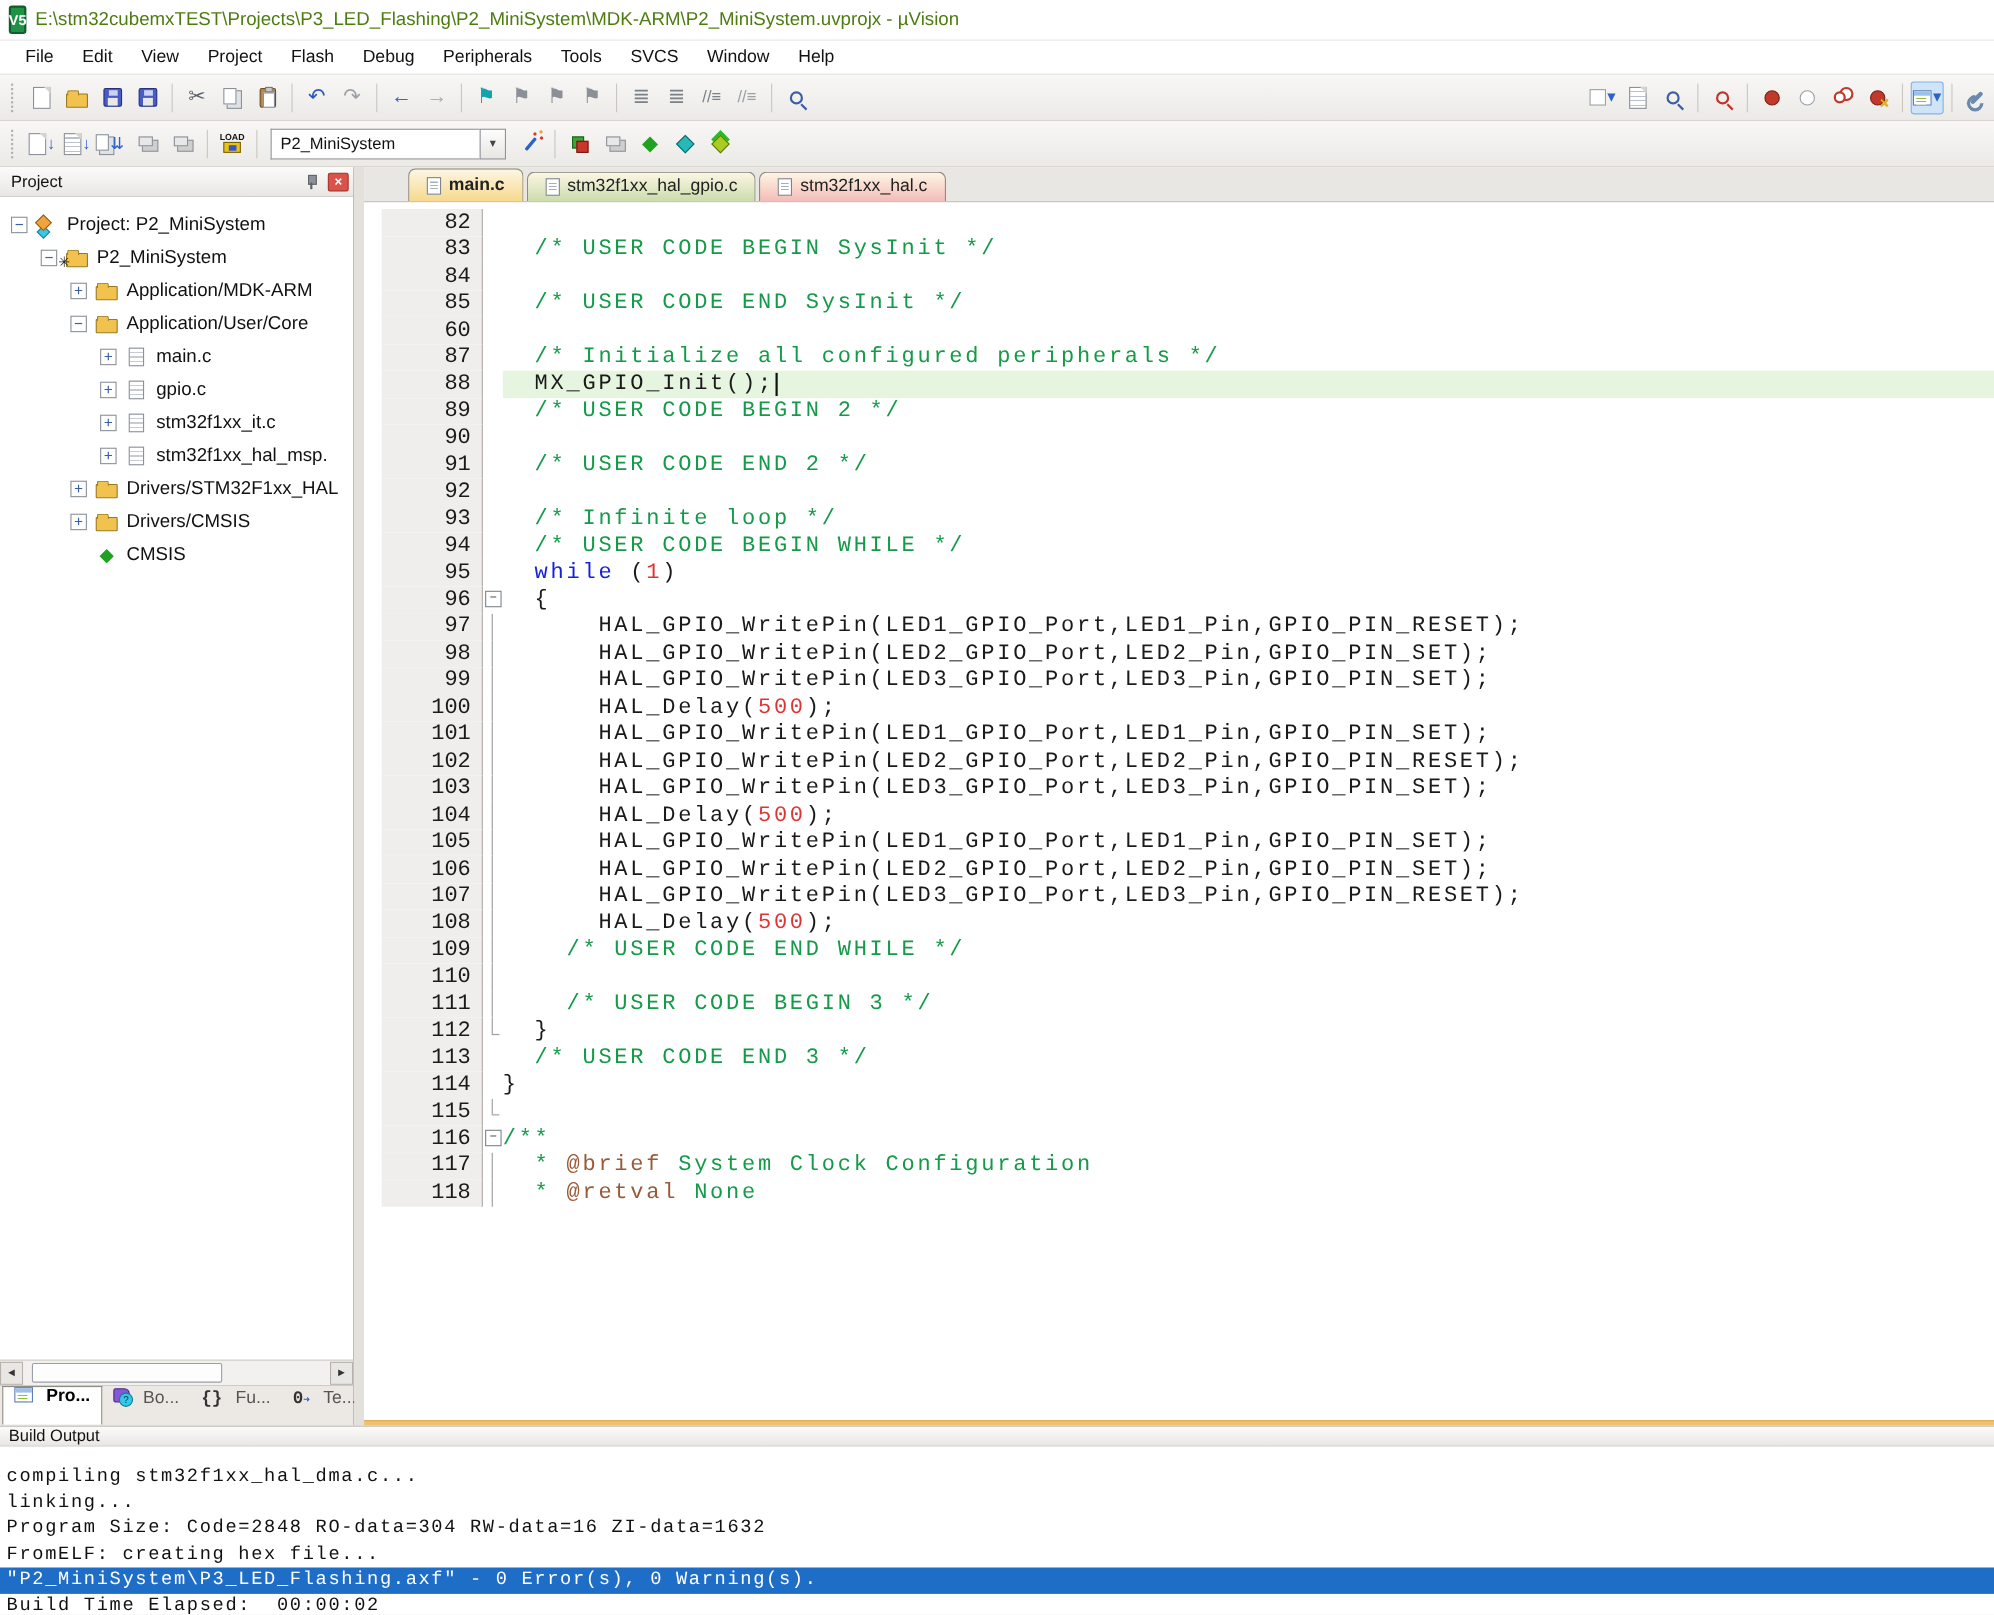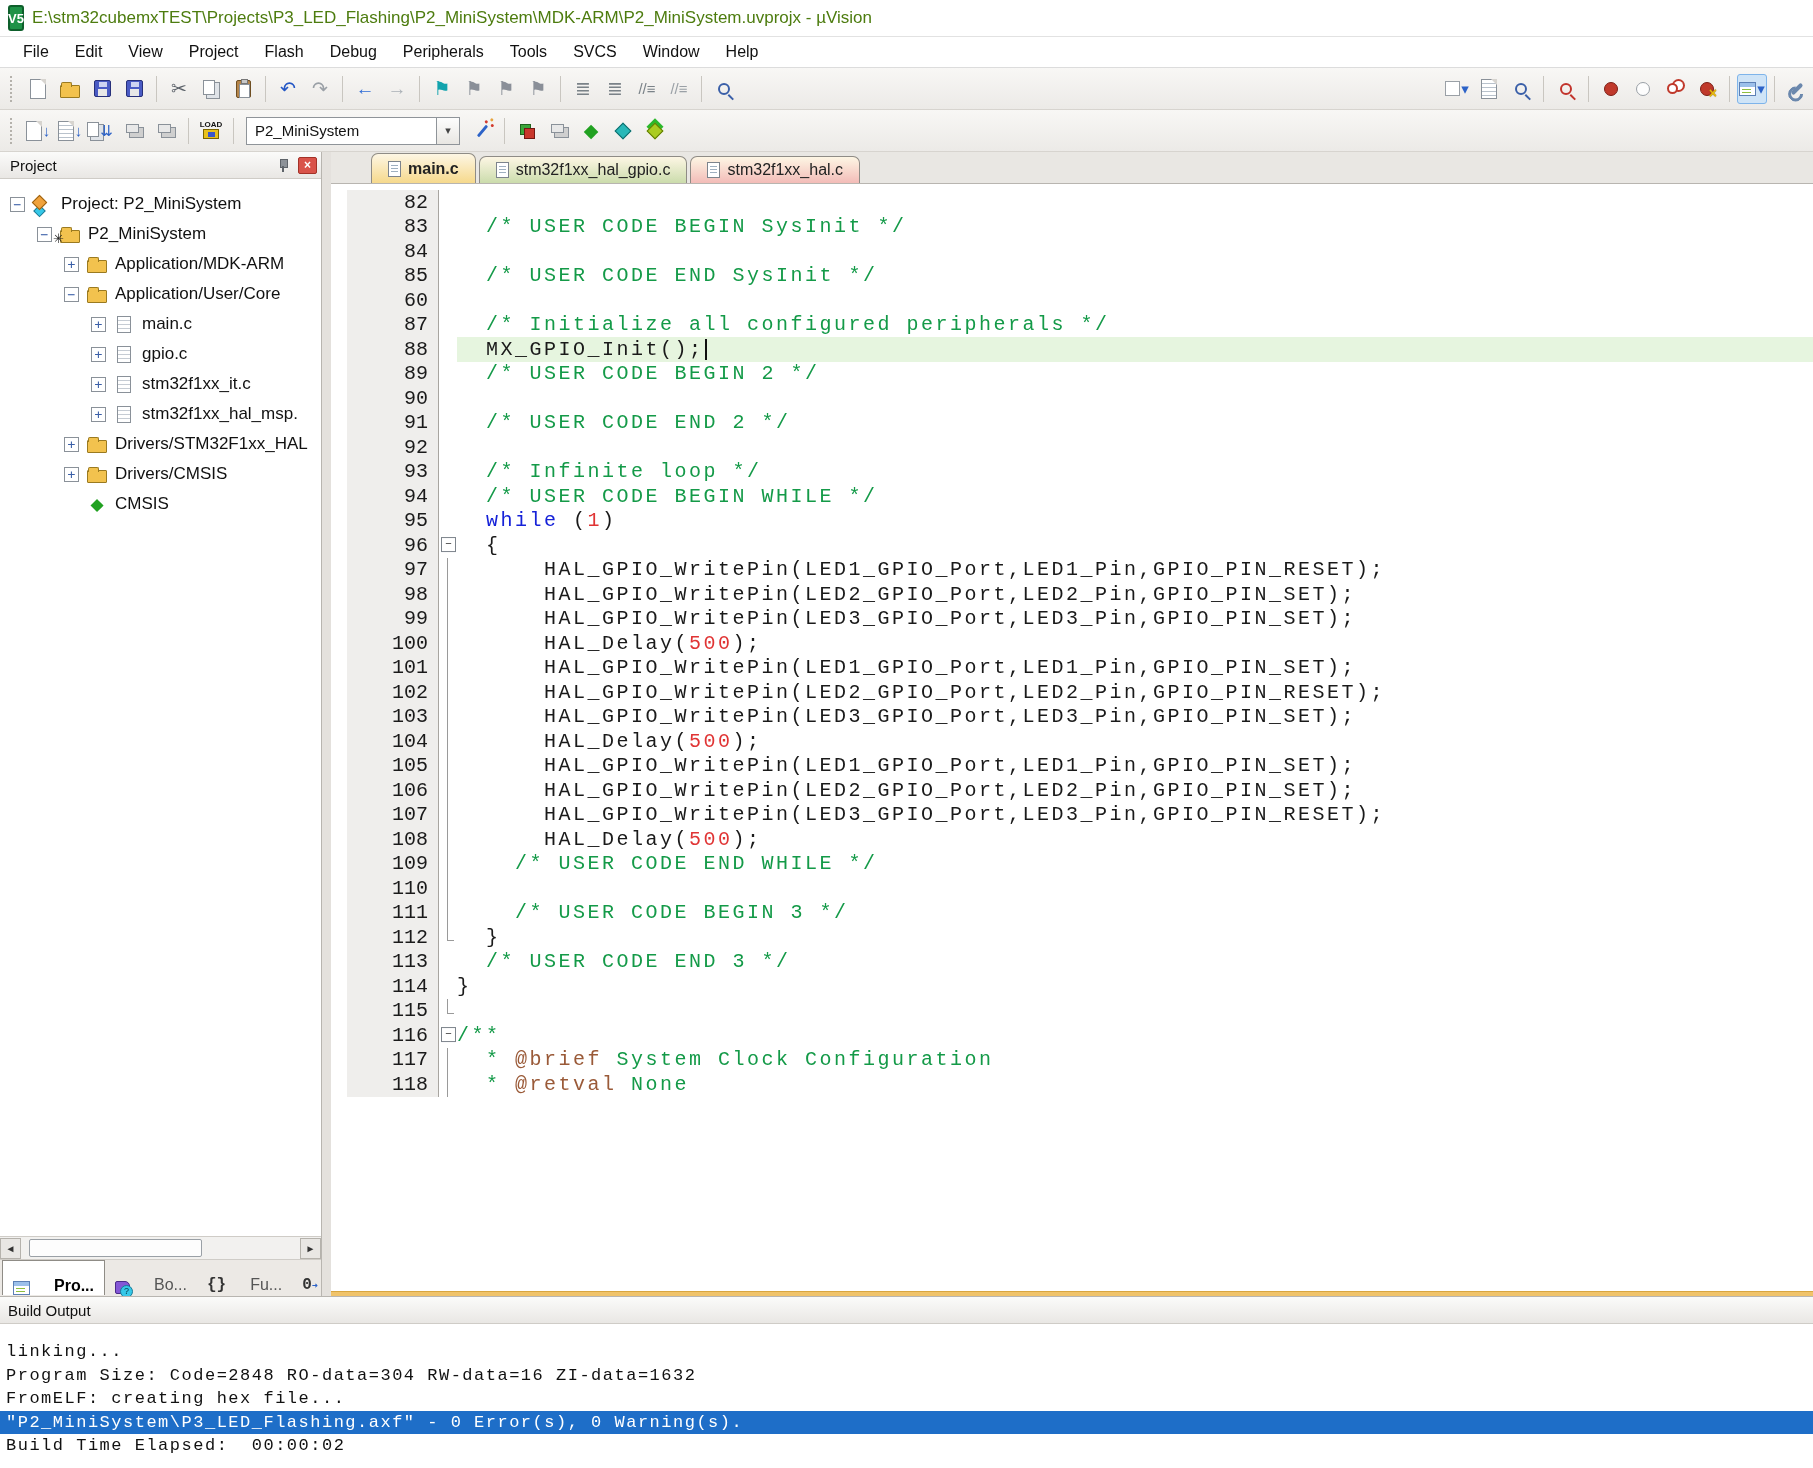--- a/index.html
+++ b/index.html
@@ -97,21 +97,21 @@
   .iccfile { width:14px; height:17px; background:#fff; border:1px solid #8a9199; background-image:repeating-linear-gradient(#fff 0 3px, #c6ccd4 3px 4px); }
   .icdiamond { color:#21a121; font-size:17px; line-height:1; }
   .tlabel { color:#111; }
 
   
   .hscroll { height:23px; margin:0; border-top:1px solid #cfccc7; background:#f2f1ef; display:flex; align-items:center; }
   .harrow { width:21px; height:21px; background:#e9e7e4; border:1px solid #b5b2ac; font-size:10px; display:flex; align-items:center; justify-content:center; color:#333; }
   .htrack { flex:1; height:21px; position:relative; background:#f2f1ef; }
   .hthumb { position:absolute; left:8px; top:1px; width:62%; height:18px; background:#fdfdfd; border:1px solid #9aa0a6; border-radius:2px; }
   .btabs { height:37px; background:#ece9e5; border-top:1px solid #cfccc7; display:flex; align-items:flex-start; padding-left:2px; }
-  .btab { height:32px; display:flex; align-items:flex-end; gap:24px; padding:0 10px; font-size:16px; color:#555; margin-top:2px; }
+  .btab { height:32px; display:flex; align-items:flex-start; gap:12px; padding:0 10px; font-size:16px; color:#555; margin-top:2px; }
   .btab.active { background:#fff; border:1px solid #8f8c86; border-bottom:none; color:#000; font-weight:bold; margin-top:0; height:35px; }
   .btabsep { width:1px; height:20px; background:#b5b2ac; margin-top:8px; }
   .icbooks { width:15px; height:13px; background:#8457d6; border:1px solid #4a2a8a; border-radius:2px 5px 5px 2px; position:relative; }
   .icbooks::after { content:"?"; position:absolute; right:-4px; bottom:-5px; width:11px; height:11px; background:#35c8e8; border:1px solid #1a7a96; border-radius:50%; font-size:9px; line-height:11px; text-align:center; color:#05404f; }
   .icbraces { font-size:16px; font-weight:bold; color:#333; font-family:"Liberation Mono",monospace; }
   .icbraces .arr { color:#2d63c8; }
 
   
   .vsplit { position:absolute; left:322px; top:0; width:9px; height:1144px; background:#e4e1dd; }
 
@@ -663,20 +663,21 @@
       <div class="editorbottom"></div>
     </div>
 
   </div>
 
   <div class="buildpanel">
     <div class="buildhdr">
       <span>Build Output</span>
     </div>
     <div class="buildbody">
+        <div class="bline">compiling stm32f1xx_hal_dma.c...</div>
         <div class="bline">linking...</div>
         <div class="bline">Program Size: Code=2848 RO-data=304 RW-data=16 ZI-data=1632</div>
         <div class="bline">FromELF: creating hex file...</div>
         <div class="bline sel">"P2_MiniSystem\P3_LED_Flashing.axf" - 0 Error(s), 0 Warning(s).</div>
         <div class="bline">Build Time Elapsed:  00:00:02</div>
       </div>
   </div>
 
 </div>
 

